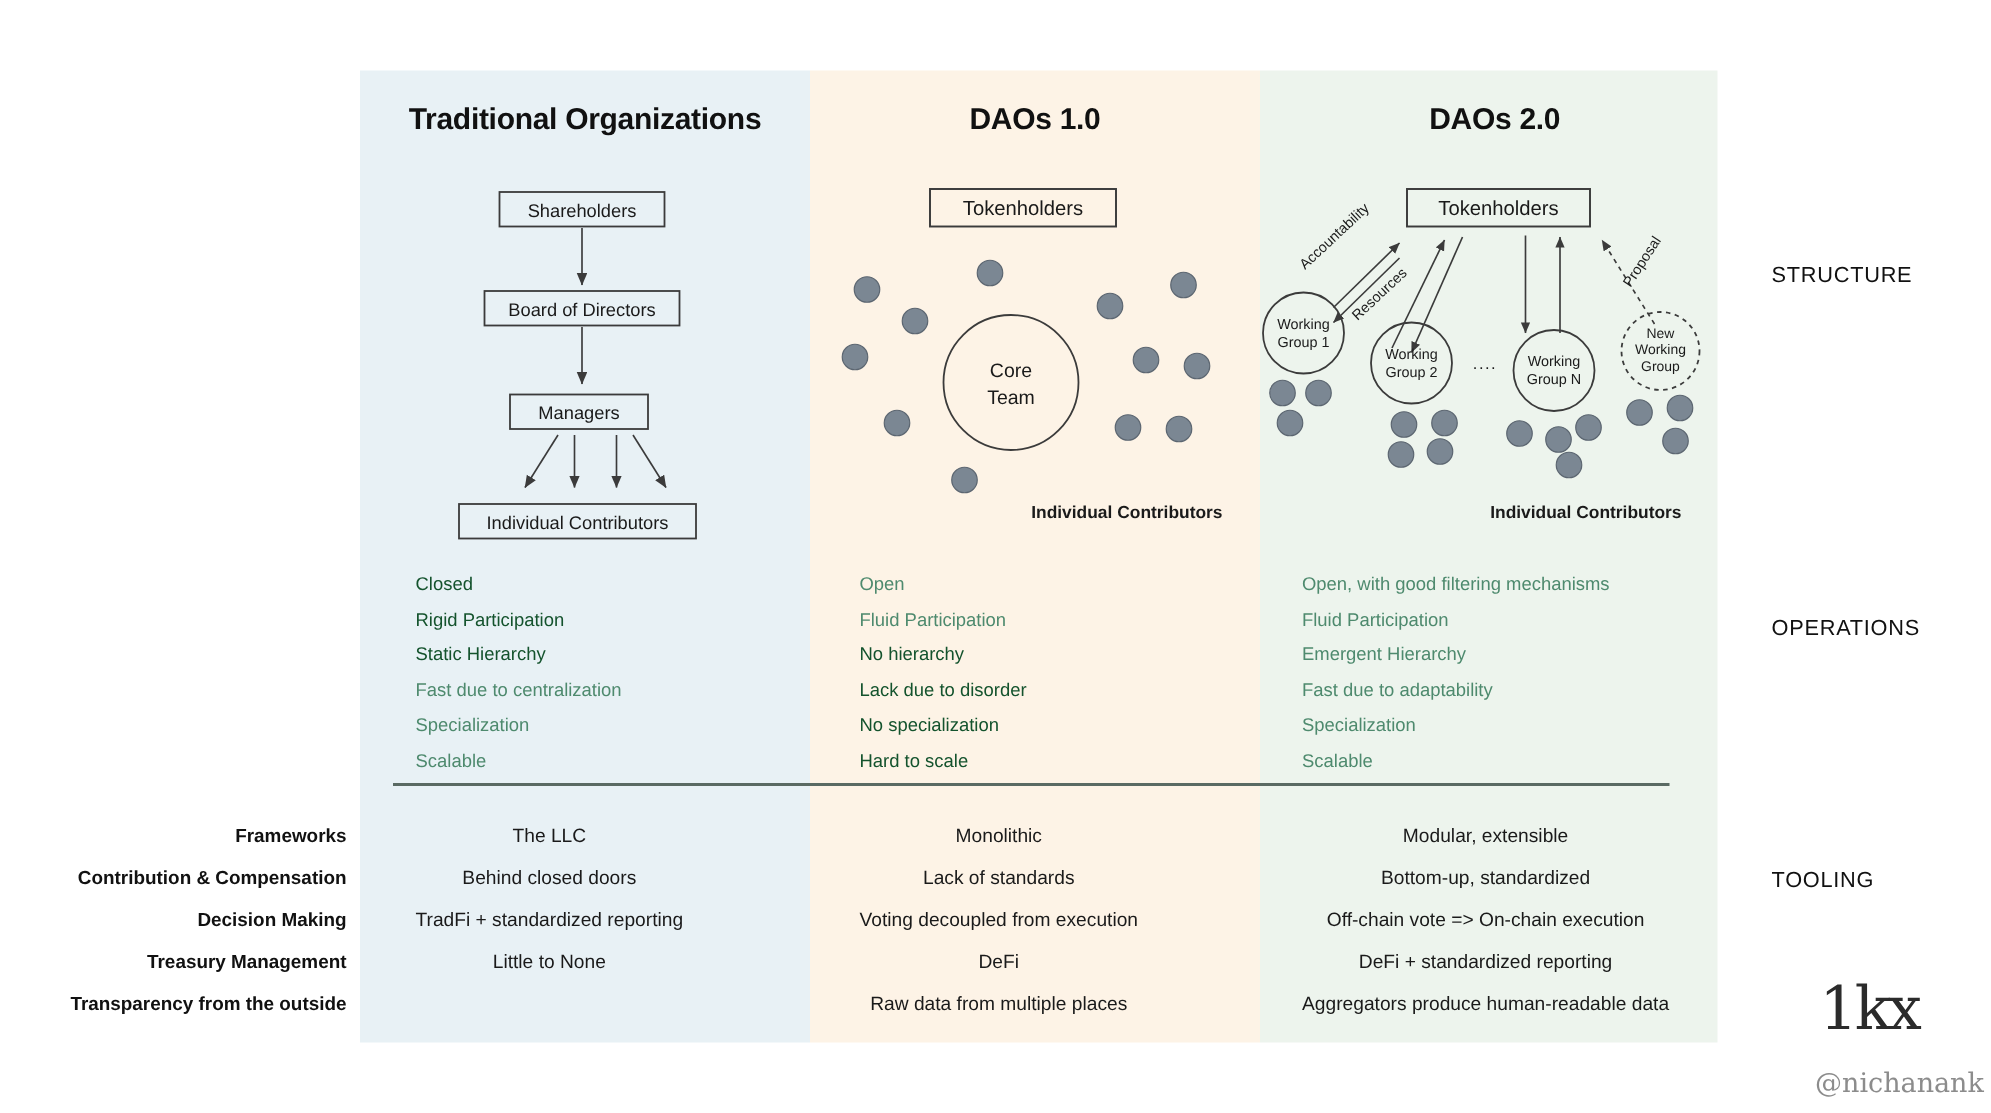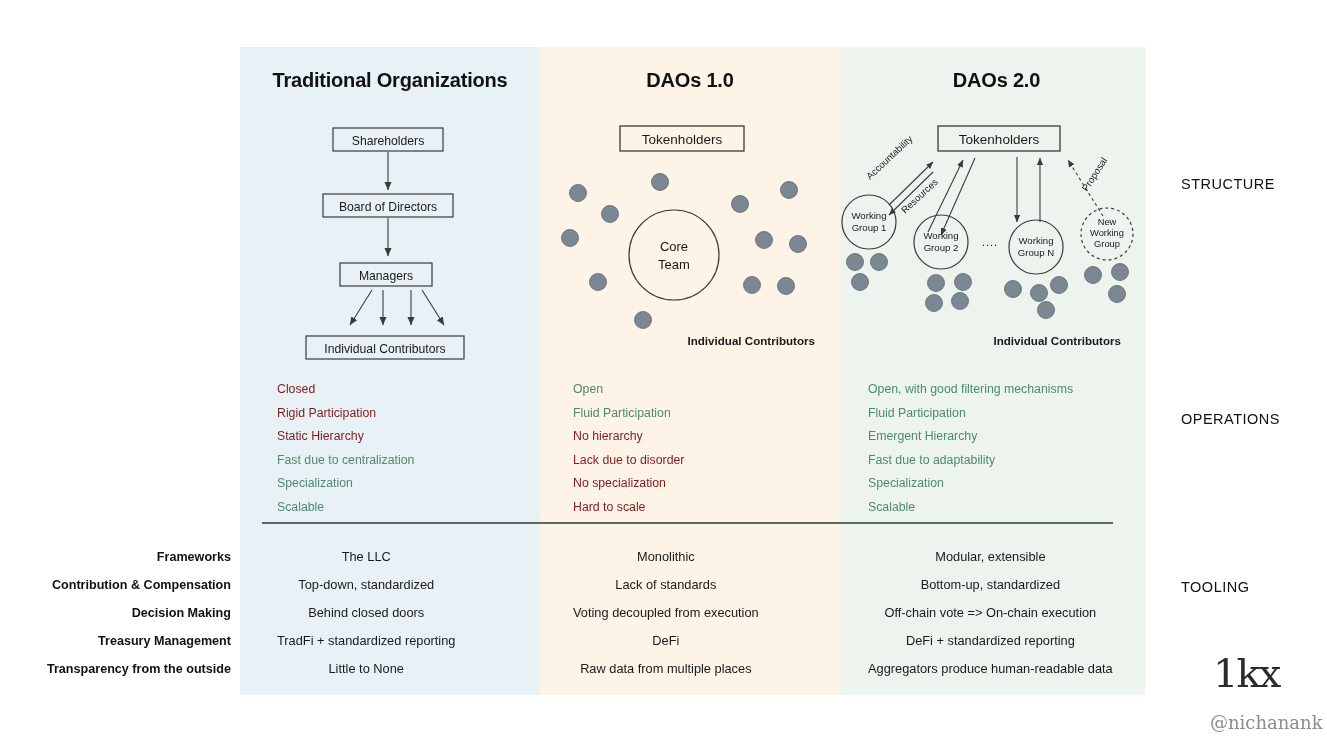--- a/index.html
+++ b/index.html
@@ -24,21 +24,21 @@
   #lbl-tooling{top:579px;}
 
   
   #divider{position:absolute;left:262px;top:522px;width:851px;height:1.6px;
            background:#5a6a63;}
 
   
   .ops{position:absolute;top:378px;font-size:12.3px;line-height:23.6px;}
   #ops-trad{left:277px;} #ops-dao1{left:573px;} #ops-dao2{left:868px;}
   .ops div{white-space:nowrap;}
-  .neg{color:#7f1d1d;}
+  .neg{color:#14532d;}
   .pos{color:#4e8a6e;}
 
   
   .tool-labels{position:absolute;left:0;top:543px;width:231px;text-align:right;
                font-size:12.6px;font-weight:bold;line-height:28px;color:#111;}
   .tool-col{position:absolute;top:543px;font-size:12.8px;line-height:28px;color:#1a1a1a;text-align:center;}
   #tool-trad{left:277px;} #tool-dao1{left:573px;} #tool-dao2{left:868px;}
   .tool-col div{white-space:nowrap;}
 
   
@@ -208,21 +208,20 @@
 
 <div class="tool-labels">
   <div>Frameworks</div>
   <div>Contribution &amp; Compensation</div>
   <div>Decision Making</div>
   <div>Treasury Management</div>
   <div>Transparency from the outside</div>
 </div>
 <div class="tool-col" id="tool-trad">
   <div>The LLC</div>
-  <div>Top-down, standardized</div>
   <div>Behind closed doors</div>
   <div>TradFi + standardized reporting</div>
   <div>Little to None</div>
 </div>
 <div class="tool-col" id="tool-dao1">
   <div>Monolithic</div>
   <div>Lack of standards</div>
   <div>Voting decoupled from execution</div>
   <div>DeFi</div>
   <div>Raw data from multiple places</div>

